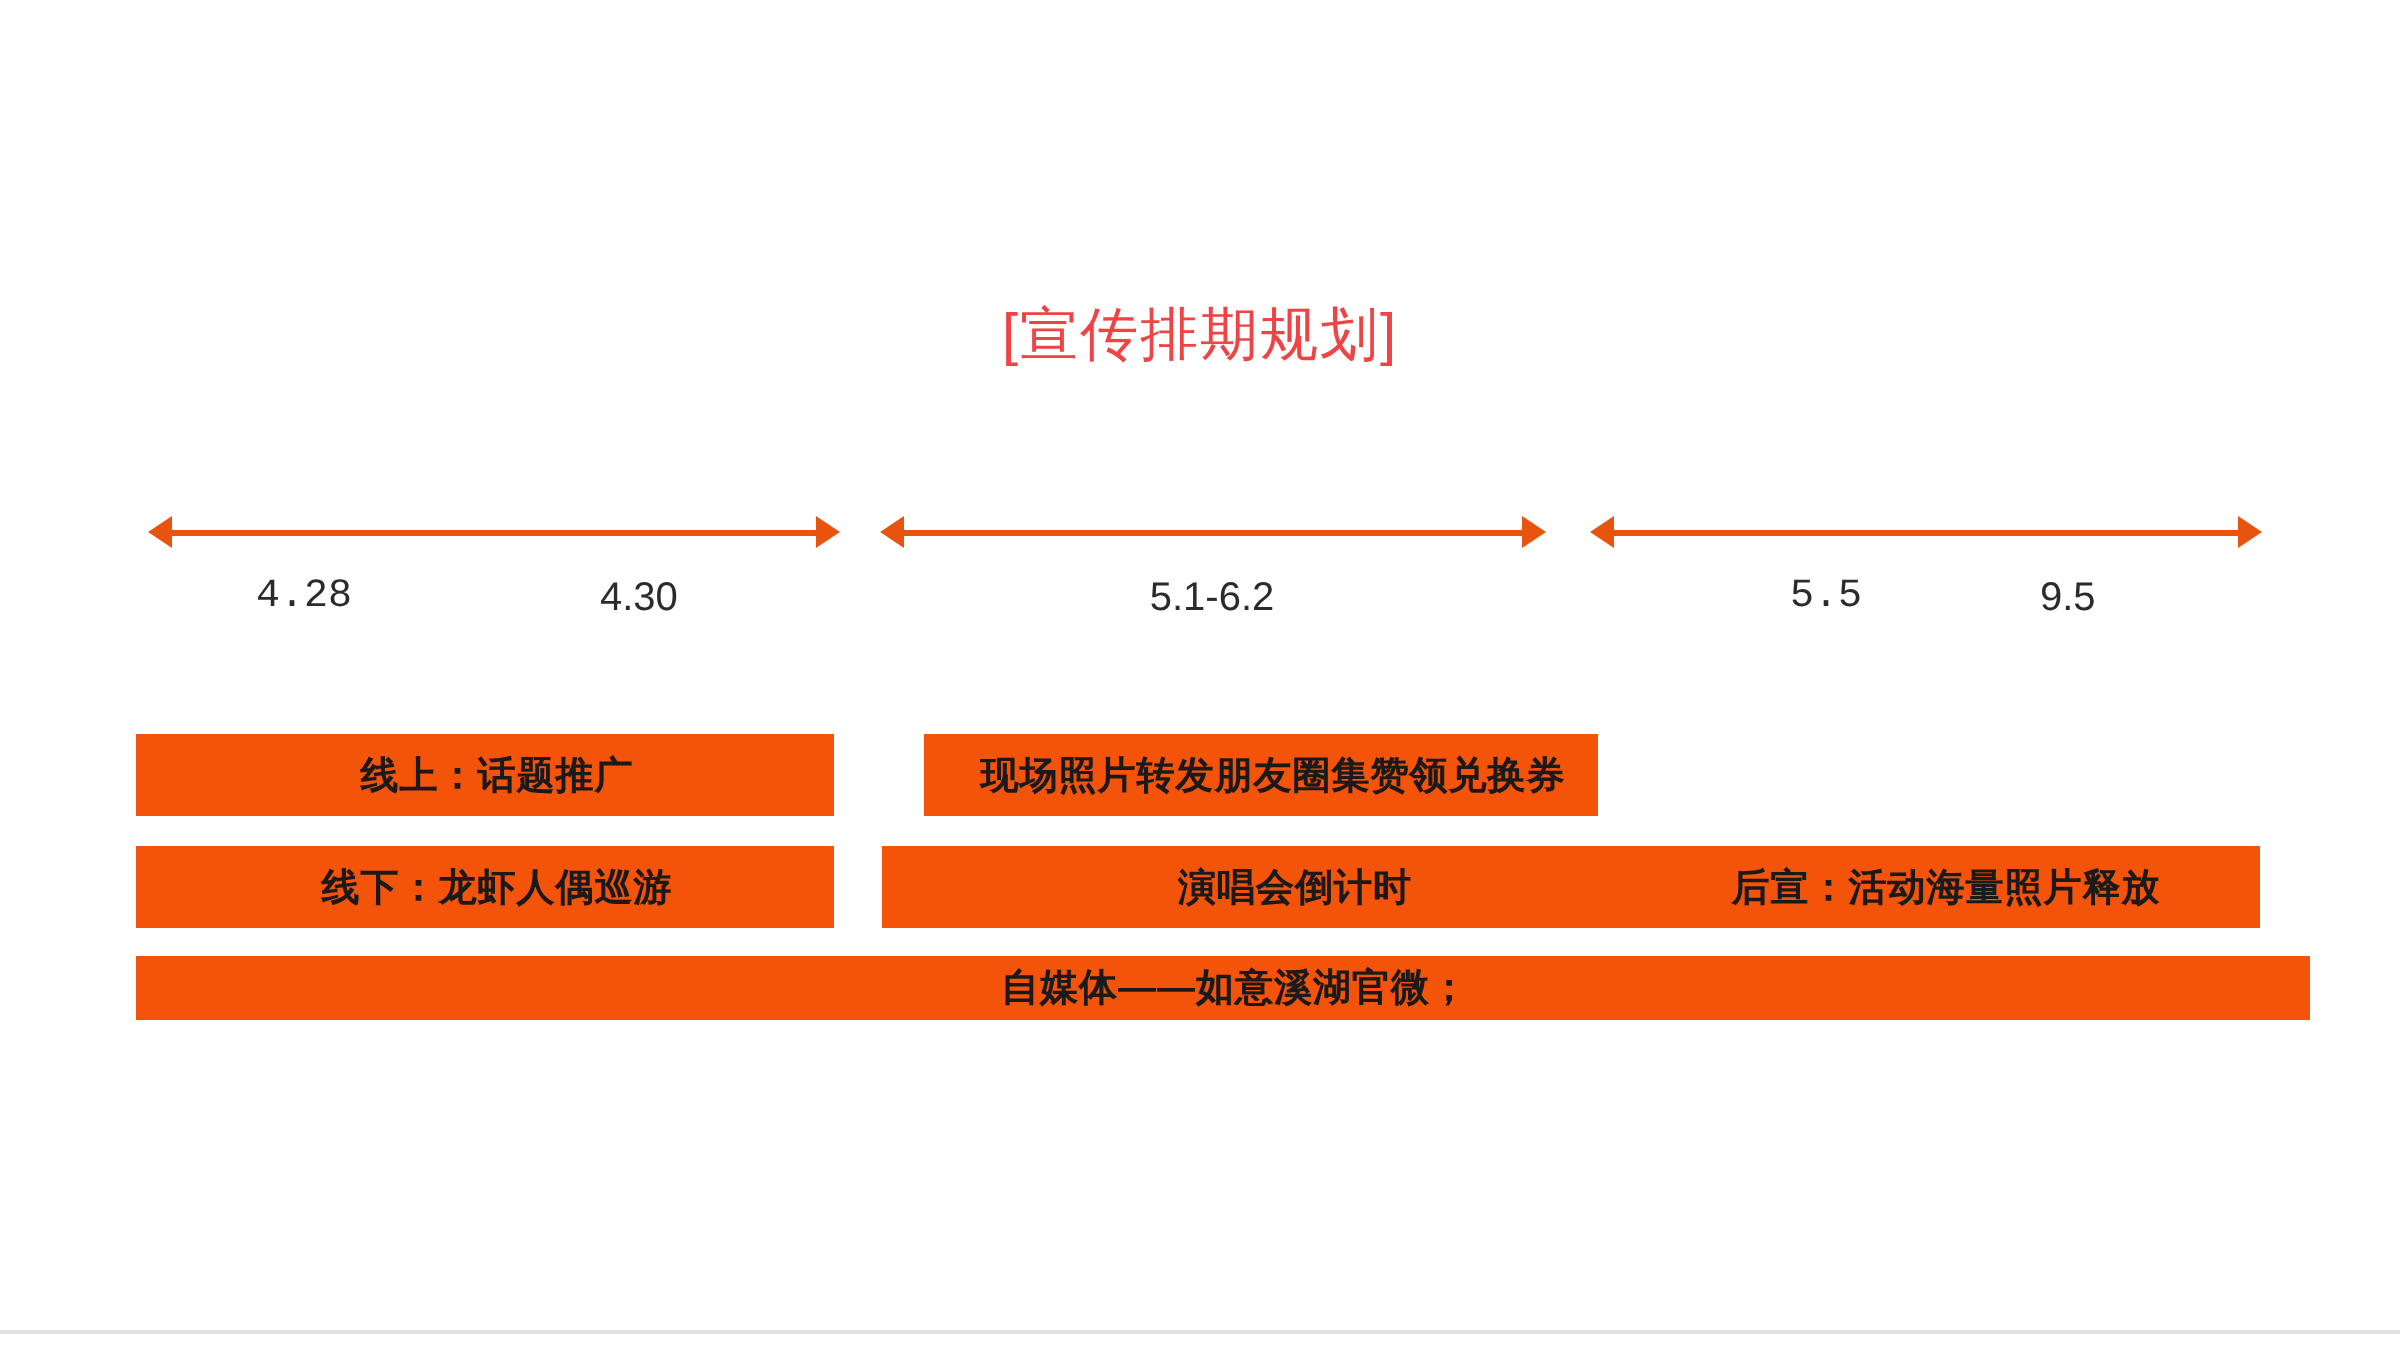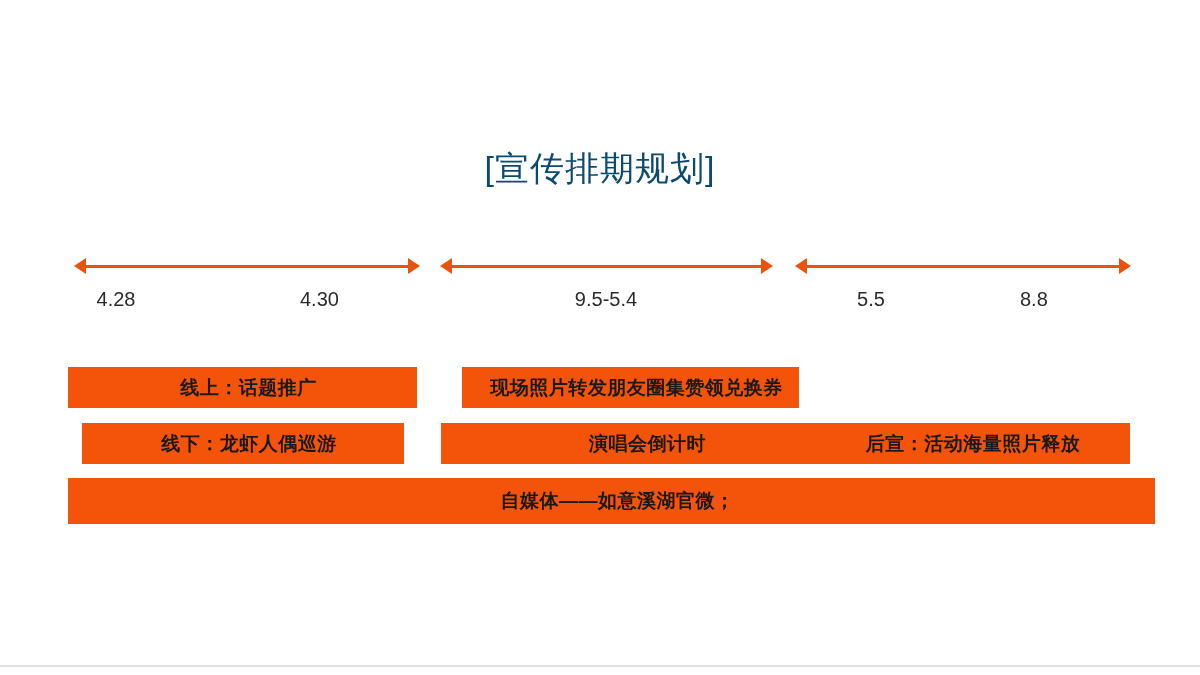--- a/index.html
+++ b/index.html
@@ -24,24 +24,24 @@
     background: #ffffff;
   }
 
   
   .slide-title {
     position: absolute;
     left: 0;
     top: 145px;
     width: 1200px;
     text-align: center;
-    font-size: 34px;
+    font-size: 29px;
     line-height: 46px;
     font-weight: 400;
-    color: #0c4a6e;
+    color: #ef4444;
     letter-spacing: 1px;
     white-space: nowrap;
   }
 
   
   .timeline {
     position: absolute;
     left: 0;
     top: 252px;
     width: 1200px;
@@ -77,21 +77,21 @@
   }
 
   .date-label {
     position: absolute;
     top: 34px;
     font-size: 20px;
     line-height: 26px;
     color: #2b2b2b;
     white-space: nowrap;
   }
-  .date-label.start { text-align: center; }
+  .date-label.start { text-align: right; font-family: Liberation Mono, monospace; }
   .date-label.end   { }
   .date-label.center{ text-align: center; }
 
   
   .bars {
     position: absolute;
     left: 0;
     top: 0;
     width: 1200px;
     height: 675px;
@@ -140,53 +140,53 @@
       <div class="arrow-head right"></div>
     </div>
     <div class="date-label start" style="left:56px; width:120px;">4.28</div>
     <div class="date-label end" style="left:300px; width:120px;">4.30</div>
 
     <div class="arrow-seg" style="left:440px; top:0; width:333px;">
       <div class="arrow-head left"></div>
       <div class="arrow-line"></div>
       <div class="arrow-head right"></div>
     </div>
-    <div class="date-label center" style="left:506px; width:200px;">9.5-5.4</div>
+    <div class="date-label center" style="left:506px; width:200px;">5.1-6.2</div>
 
     <div class="arrow-seg" style="left:795px; top:0; width:336px;">
       <div class="arrow-head left"></div>
       <div class="arrow-line"></div>
       <div class="arrow-head right"></div>
     </div>
     <div class="date-label start" style="left:791px; width:120px;margin-left:20px;">5.5</div>
-    <div class="date-label end" style="left:1020px; width:120px;">8.8</div>
+    <div class="date-label end" style="left:1020px; width:120px;">9.5</div>
   </div>
 
   <div class="bars">
 
     <div class="bar" style="left:68px; top:367px; width:349px; height:41px;">
       <span class="bar-text">线上：话题推广</span>
     </div>
 
     <div class="bar" style="left:462px; top:367px; width:337px; height:41px;">
       <span class="bar-text">现场照片转发朋友圈集赞领兑换券</span>
     </div>
 
-    <div class="bar" style="left:82px; top:423px; width:322px; height:41px;">
+    <div class="bar" style="left:68px; top:423px; width:349px; height:41px;">
       <span class="bar-text">线下：龙虾人偶巡游</span>
     </div>
 
     <div class="bar" style="left:441px; top:423px; width:401px; height:41px;">
       <span class="bar-text">演唱会倒计时</span>
     </div>
 
     <div class="bar" style="left:804px; top:423px; width:326px; height:41px;font-family:Liberation Serif, serif;">
       <span class="bar-text">后宣：活动海量照片释放</span>
     </div>
 
-    <div class="bar" style="left:68px; top:478px; width:1087px; height:46px;text-align:right;">
+    <div class="bar" style="left:68px; top:478px; width:1087px; height:32px;text-align:right;">
       <span class="bar-text">自媒体——如意溪湖官微；</span>
     </div>
 
   </div>
 
   <div class="bottom-rule"></div>
 </div>
 
 </body></html>

